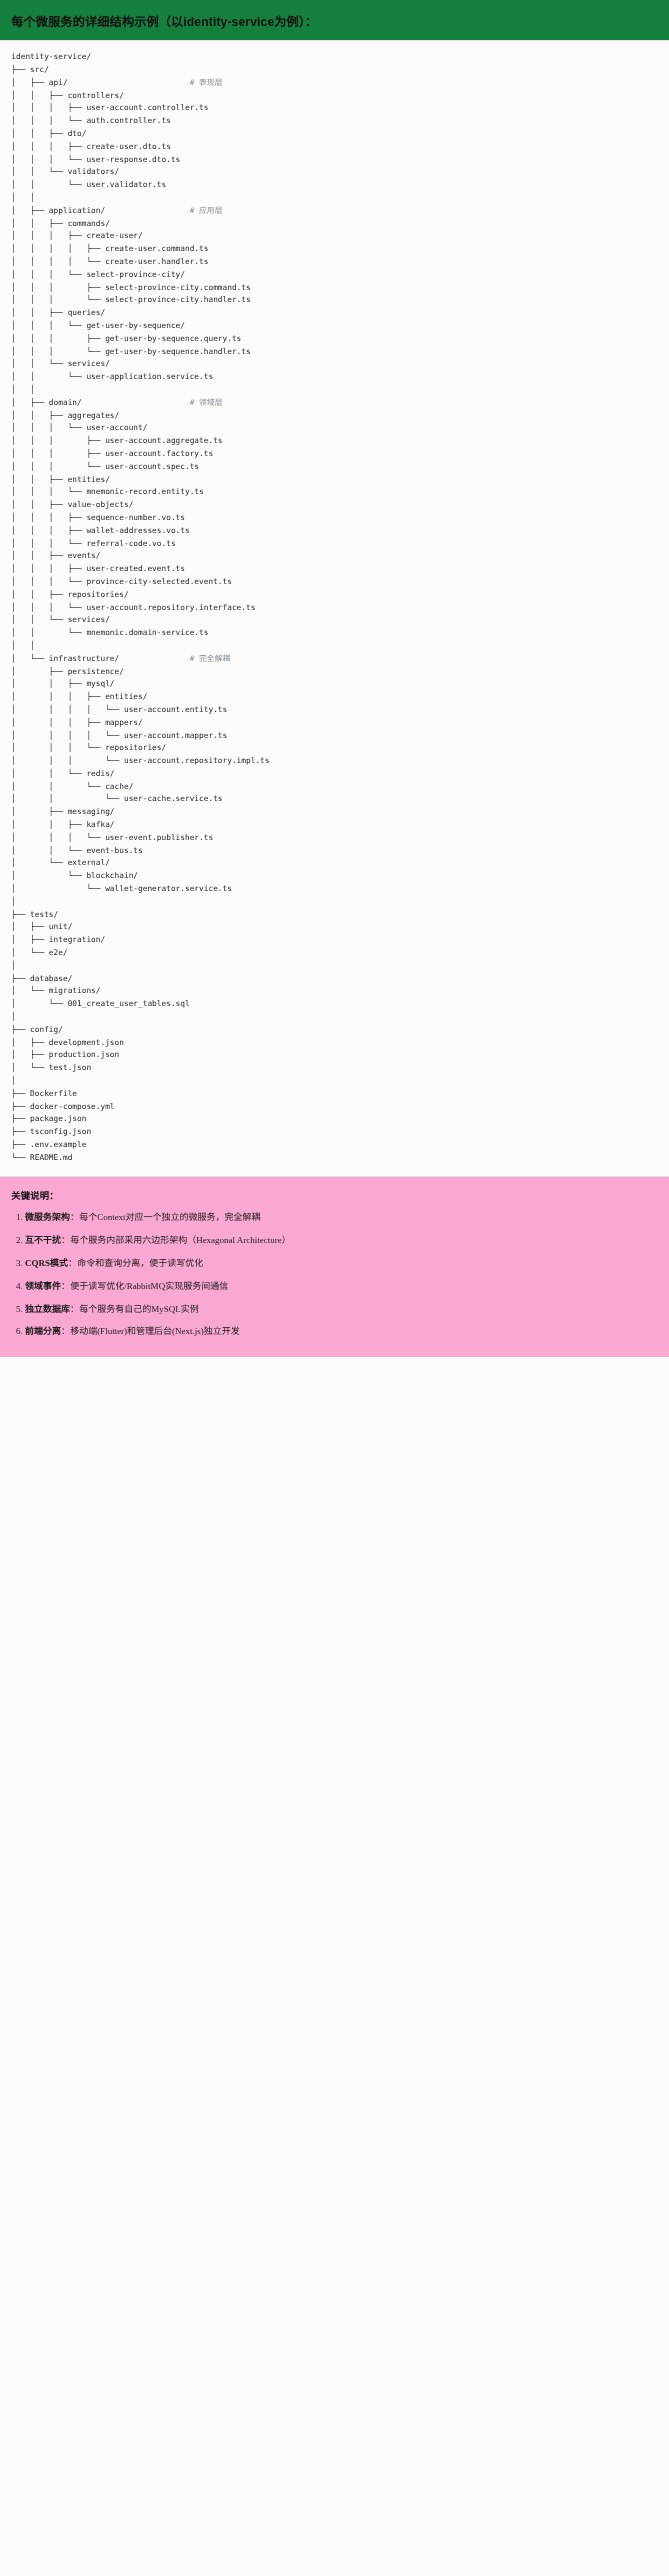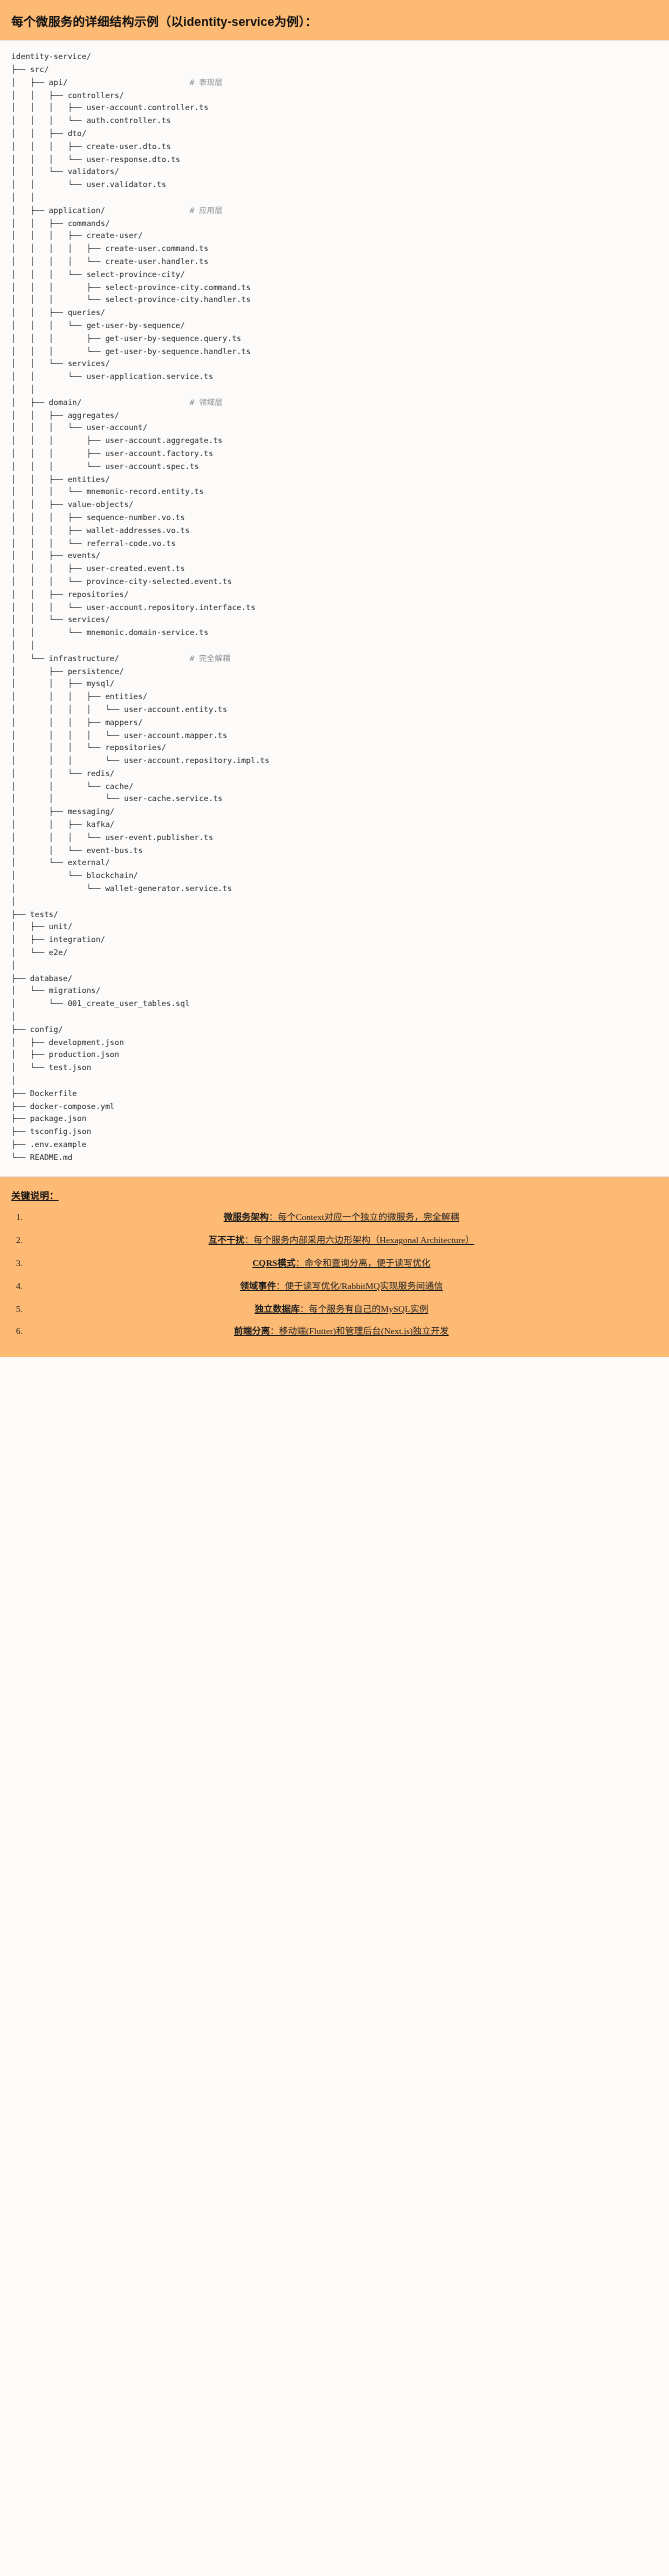--- a/index.html
+++ b/index.html
@@ -15,21 +15,21 @@
     -webkit-font-smoothing: antialiased;
   }
   .page {
     width: 669px;
     box-sizing: border-box;
   }
 
   
   .title-block {
     padding: 13.8px 11.3px 10px 11.3px;
-    background: #fdba74;
+    background: #15803d;
     border-bottom: 0.6px solid #e6e4e0;
   }
   .doc-title {
     font-family: "Liberation Sans", "DejaVu Sans", sans-serif;
     font-weight: bold;
     font-size: 12.2px;
     line-height: 1.35;
     letter-spacing: 0.1px;
     color: #111111;
     margin: 0;
@@ -51,43 +51,41 @@
     letter-spacing: 0px;
     tab-size: 4;
   }
   pre.tree .cmt {
     color: #8a8f98;
   }
 
   
   .notes-block {
     padding: 11.3px 11.3px 10px 11.3px;
-    background: #fdba74;
-    text-decoration: underline;
+    background: #f9a8d4;
   }
   .notes-heading {
     font-family: "Liberation Sans", "DejaVu Sans", sans-serif;
     font-weight: bold;
     font-size: 9.4px;
     color: #111111;
     margin: 0 0 8.8px 0;
     letter-spacing: 0.1px;
   }
   ol.notes-list {
     margin: 0 0 0 0;
     padding: 0 0 0 13.8px;
     list-style-position: outside;
     list-style-type: decimal;
   }
   ol.notes-list > li {
     font-size: 9px;
     line-height: 1.5;
     margin-bottom: 9.4px;
     color: #1b1b1b;
-    text-align: center;
   }
   ol.notes-list > li:last-child {
     margin-bottom: 8px;
   }
   .note-term {
     font-weight: bold;
   }
   .closing-note {
     margin: 11.3px 0 0 0;
     font-size: 8.4px;

